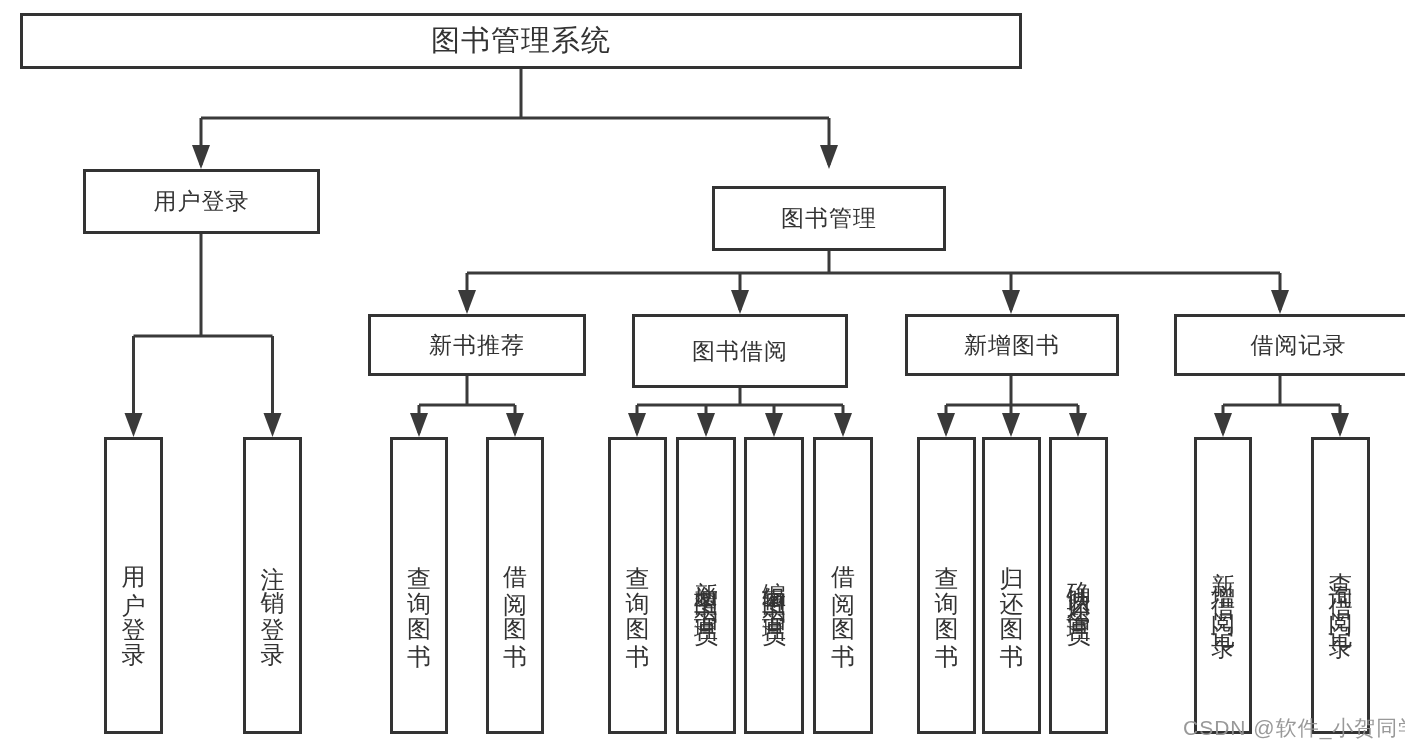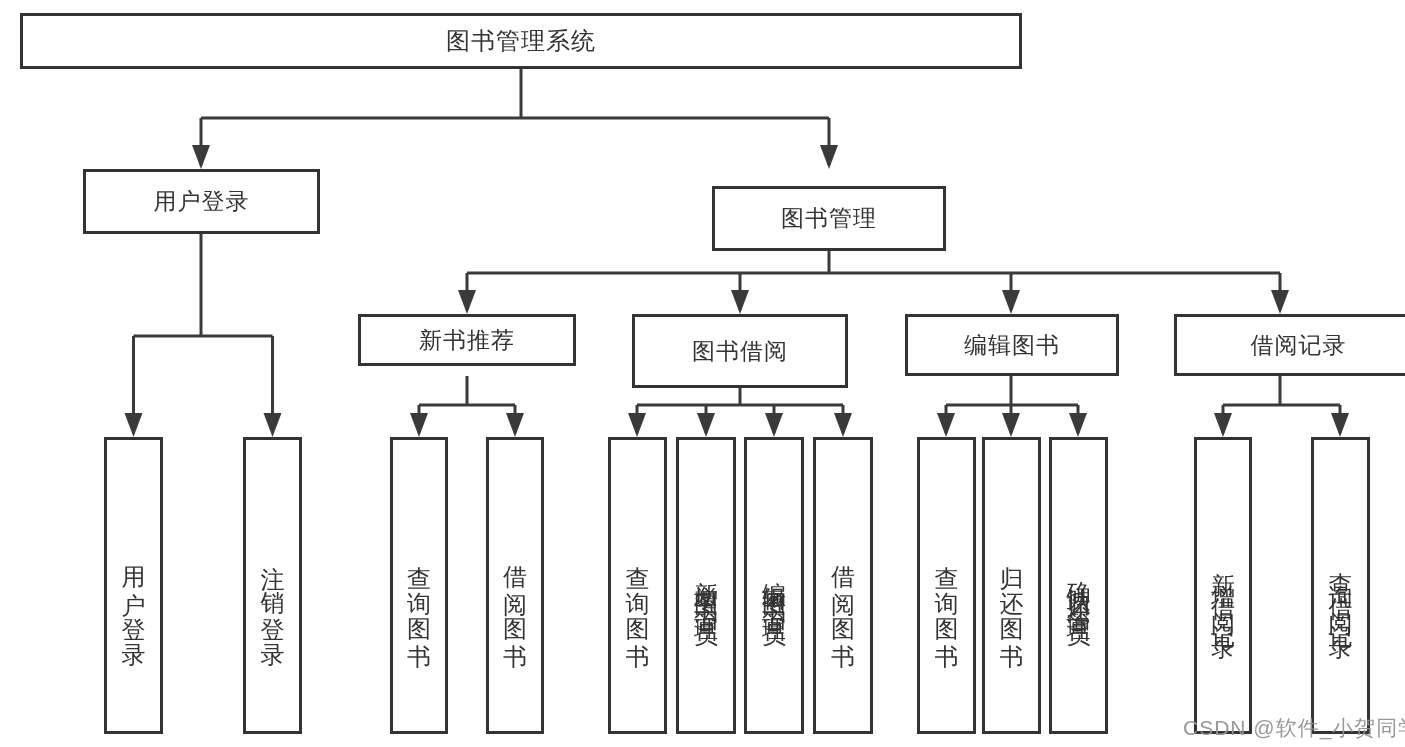--- a/index.html
+++ b/index.html
@@ -6,21 +6,21 @@
   #canvas{
     position:relative;width:1405px;height:747px;background:#ffffff;overflow:hidden;
     font-family:"Liberation Sans","DejaVu Sans",sans-serif;color:#333333;
   }
   #wires{position:absolute;left:0;top:0;width:1405px;height:747px;}
   .box{
     position:absolute;box-sizing:border-box;border:3px solid #333333;background:#ffffff;
     display:flex;align-items:center;justify-content:center;
   }
   .hbox{font-size:23px;letter-spacing:1px;}
-  .root{font-size:24px;}
+  .root{font-size:29px;}
   .vbox .vtext{
     writing-mode:vertical-rl;text-orientation:mixed;
     font-size:24px;line-height:1;display:block;
   }
   .gap-lg .vtext{letter-spacing:26px;margin-top:26px;}
   .gap-md .vtext{letter-spacing:13px;margin-top:13px;}
   .gap-sm .vtext{letter-spacing:6px;margin-top:6px;}
   #watermark{
     position:absolute;left:1183px;top:714px;font-size:21px;letter-spacing:1px;
     color:rgba(148,148,148,0.95);white-space:nowrap;z-index:5;
@@ -68,28 +68,28 @@
     <span>图书管理系统</span>
   </div>
 
   <div class="box hbox" style="left:83px;top:169px;width:237px;height:65px">
     <span>用户登录</span>
   </div>
   <div class="box hbox" style="left:712px;top:186px;width:234px;height:65px">
     <span>图书管理</span>
   </div>
 
-  <div class="box hbox" style="left:358px;top:314px;width:218px;height:52px">
+  <div class="box hbox" style="left:368px;top:314px;width:218px;height:62px">
     <span>新书推荐</span>
   </div>
   <div class="box hbox" style="left:632px;top:314px;width:216px;height:74px">
     <span>图书借阅</span>
   </div>
   <div class="box hbox" style="left:905px;top:314px;width:214px;height:62px">
-    <span>编辑图书</span>
+    <span>新增图书</span>
   </div>
   <div class="box hbox" style="left:1174px;top:314px;width:249px;height:62px">
     <span>借阅记录</span>
   </div>
 
   <div class="box vbox gap-lg" style="left:104px;top:437px;width:59px;height:297px">
     <span class="vtext">用户登录</span>
   </div>
   <div class="box vbox gap-lg" style="left:243px;top:437px;width:59px;height:297px">
     <span class="vtext">注销登录</span>

